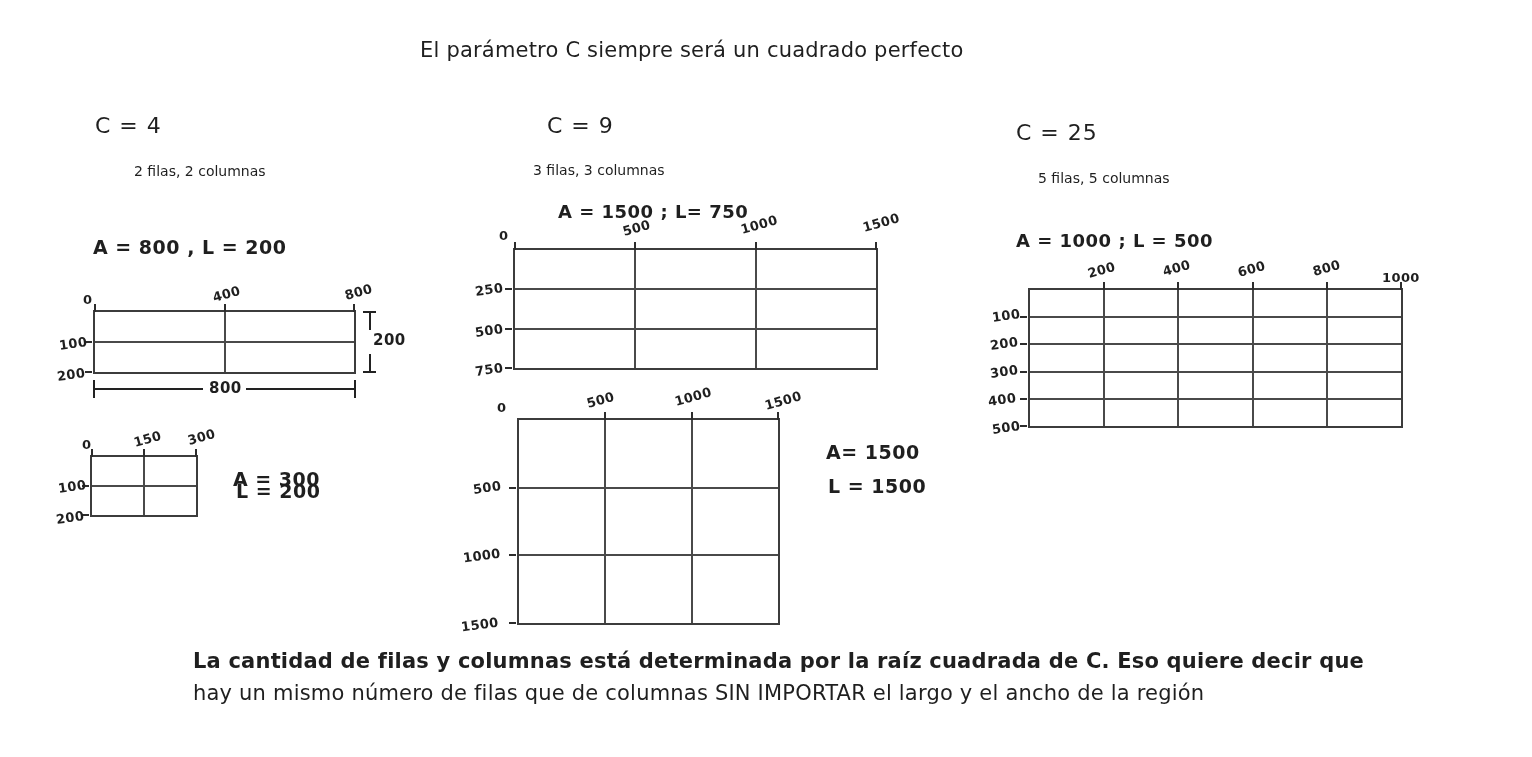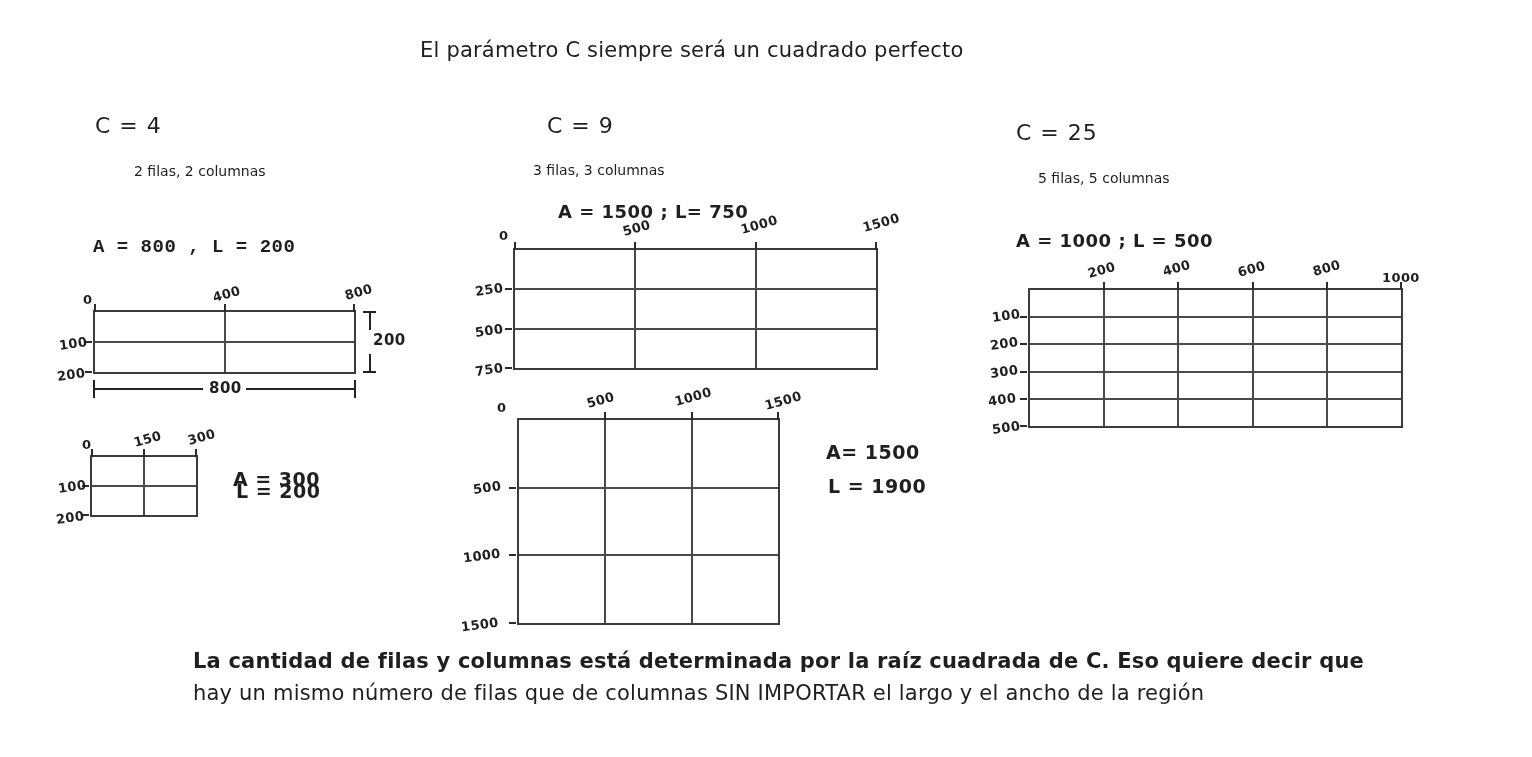--- a/index.html
+++ b/index.html
@@ -31,21 +31,21 @@
 </style>
 </head>
 <body>
 
 <div class="canvas">
 
   <div class="abs title" style="left:420px; top:38px;">El parámetro C siempre será un cuadrado perfecto</div>
 
   <div class="abs h1" style="left:95px; top:113px;">C = 4</div>
   <div class="abs sub" style="left:134px; top:163px;">2 filas, 2 columnas</div>
-  <div class="abs param-sm" style="left:93px; top:236px;font-family:Liberation Mono, monospace;">A = 800 ,   L = 200</div>
+  <div class="abs param-sm" style="left:93px; top:236px;">A = 800 ,   L = 200</div>
 
   <div class="grid" style="left:93px; top:310px; width:263px; height:64px;">
     <div class="vl" style="left:calc(50% - 1px);"></div>
     <div class="hl" style="top:calc(50% - 1px);"></div>
     <div class="tv" style="left:-1px;"></div>
     <div class="tv" style="left:calc(50% - 1px);"></div>
     <div class="tv" style="left:calc(100% - 1px);"></div>
     <div class="th" style="top:calc(50% - 1px);"></div>
     <div class="th" style="top:calc(100% - 1px);"></div>
     <span class="xtick" style="left:-12px; top:-20px;">0</span>
@@ -126,21 +126,21 @@
     <div class="th" style="top:calc(100% - 1px);"></div>
     <span class="xtick" style="left:-22px; top:-20px;">0</span>
     <span class="xtick rot" style="left:70px; top:-24px;">500</span>
     <span class="xtick rot" style="left:158px; top:-26px;">1000</span>
     <span class="xtick rot" style="left:248px; top:-22px;">1500</span>
     <span class="ytick yrot" style="left:-46px; top:60px;">500</span>
     <span class="ytick yrot" style="left:-56px; top:128px;">1000</span>
     <span class="ytick yrot" style="left:-58px; top:197px;">1500</span>
   </div>
   <div class="abs param-sm" style="left:826px; top:441px;">A= 1500</div>
-  <div class="abs param-sm" style="left:828px; top:475px;">L = 1900</div>
+  <div class="abs param-sm" style="left:828px; top:475px;">L = 1500</div>
 
   <div class="abs h1" style="left:1016px; top:120px;">C = 25</div>
   <div class="abs sub" style="left:1038px; top:170px;">5 filas, 5 columnas</div>
   <div class="abs param" style="left:1016px; top:230px;">A = 1000  ;   L = 500</div>
 
   <div class="grid" style="left:1028px; top:288px; width:375px; height:140px;">
     <div class="vl" style="left:calc(20% - 1px);"></div>
     <div class="vl" style="left:calc(40% - 1px);"></div>
     <div class="vl" style="left:calc(60% - 1px);"></div>
     <div class="vl" style="left:calc(80% - 1px);"></div>

